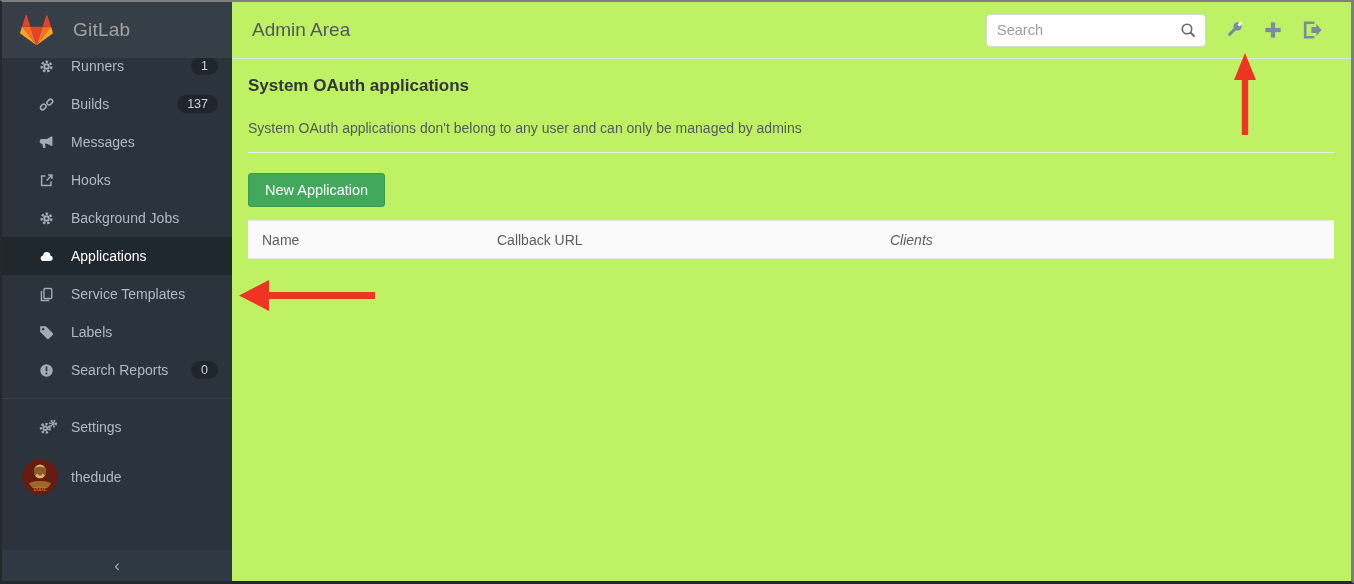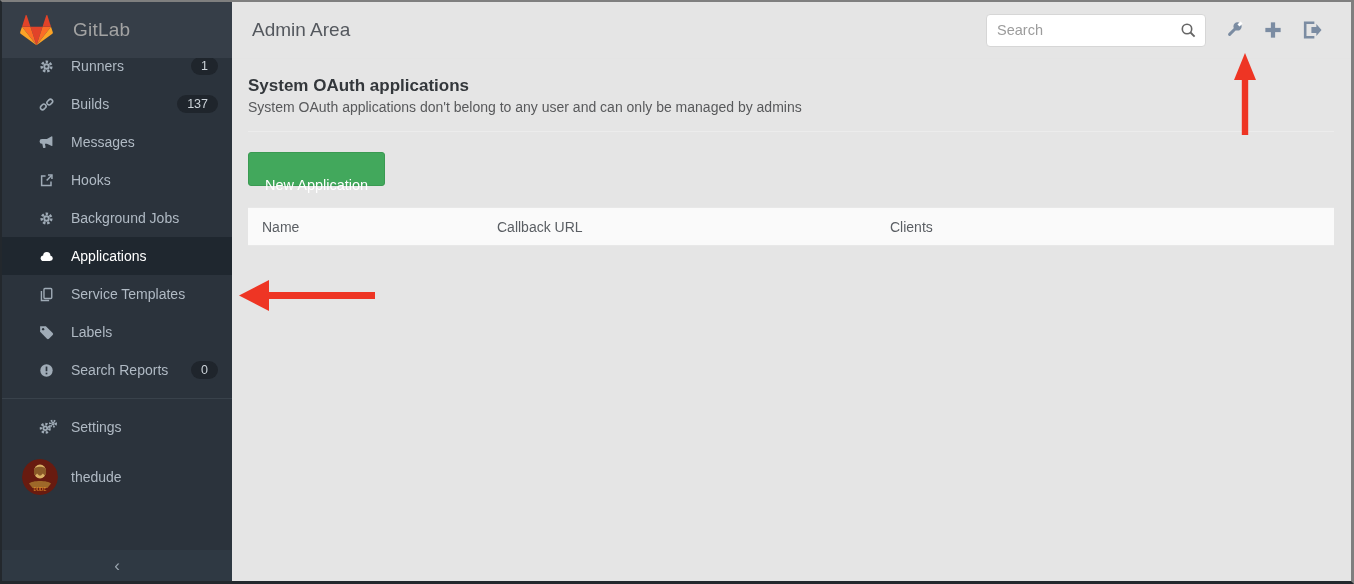--- a/index.html
+++ b/index.html
@@ -42,55 +42,55 @@
   .nav-item.settings { margin-top:9px; }
   .user-row { display:flex; align-items:center; padding-left:20px; margin-top:8px; height:46px;text-align:right; }
   .user-name { margin-left:13px; font-size:14px; }
   .avatar { width:36px; height:36px; border-radius:50%; overflow:hidden; flex:0 0 36px; }
   .collapse-bar {
     margin-top:auto; height:31px; background:#2f3943; display:flex; align-items:center;
     justify-content:center; color:#9aa5af; font-size:17px; cursor:pointer;
   }
 
   
-  .main { flex:1; display:flex; flex-direction:column; background:#e5e5e5; min-width:0; }
+  .main { flex:1; display:flex; flex-direction:column; background:#bef264; min-width:0; }
   .topbar {
     height:57px; flex:0 0 57px; border-bottom:1px solid #e4e4e4;
     display:flex; align-items:center; padding:0 28px 0 20px;
   }
   .page-title { font-size:19px; color:#54585e; font-weight:normal; }
   .topbar-right { margin-left:auto; display:flex; align-items:center; }
   .search-wrap { position:relative; }
   .search-input {
     width:220px; height:33px; border:1px solid #d6d6d6; border-radius:4px;
     padding:0 32px 0 10px; font-size:14.5px; color:#333; outline:none;
     font-family:"Liberation Sans","DejaVu Sans",sans-serif;
   }
   .search-input::placeholder { color:#9c9c9c; }
   .search-icon { position:absolute; right:9px; top:8px; width:17px; height:17px; color:#666; }
   .top-icon { width:22px; height:22px; margin-left:17px; color:#7b8ca2; cursor:pointer; display:flex; align-items:center; justify-content:center; }
   .top-icon:first-of-type { margin-left:16px; }
   .top-icon svg { width:20px; height:20px; }
 
   .content { padding:0 17px 0 16px; }
   .content h3 { font-size:17px; color:#33373b; margin-top:17px; font-weight:bold; }
-  .content .desc { font-size:14px; color:#58595b; margin-top:3px; }
+  .content .desc { font-size:14px; color:#58595b; margin-top:24px; }
   .content hr { border:none; border-top:1px solid #ececec; margin-top:16px; }
   .new-app-btn {
     display:inline-block; margin-top:20px; background:#42a85c; border:1px solid #3a9a52;
-    color:#fff; font-size:14.5px; border-radius:3px; padding:16px 16px; height:34px; line-height:32px;
+    color:#fff; font-size:14.5px; border-radius:3px; padding:0 16px; height:34px; line-height:32px;
     cursor:pointer; font-family:"Liberation Sans","DejaVu Sans",sans-serif;
   }
   table.apps { width:100%; border-collapse:collapse; margin-top:13px; table-layout:fixed; }
   table.apps thead tr { background:#fafafa; }
   table.apps th {
     font-weight:normal; text-align:left; font-size:14px; color:#5a5e63;
     height:38px; padding:0 0 0 14px; border-top:1px solid #e8e8e8; border-bottom:1px solid #e8e8e8;
   }
-  th.col-name { width:235px; } th.col-url { width:393px; } th.col-clients { width:auto; }
+  th.col-name { width:235px; } th.col-url { width:393px; } th.col-clients { width:auto;font-style:italic; }
 
   
   .arrow { position:absolute; z-index:10; pointer-events:none; }
   .arrow-up   { left:1231px; top:51px;  width:24px;  height:82px; }
   .arrow-left { left:237px;  top:277px; width:136px; height:33px; }
 </style>
 </head>
 <body>
 
 <div class="frame">

